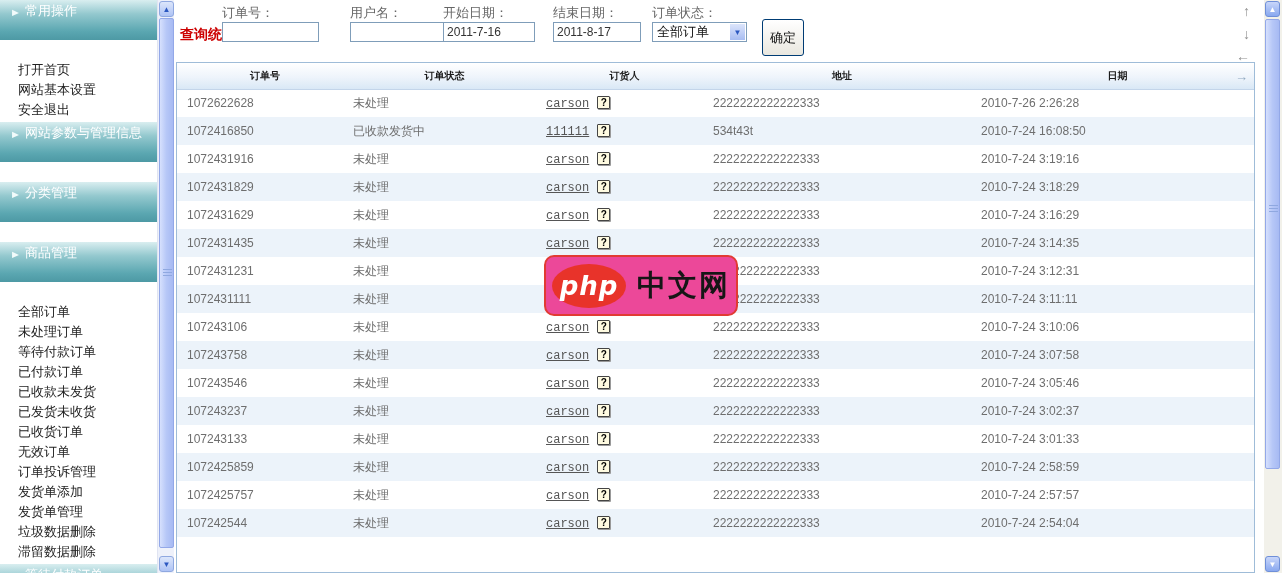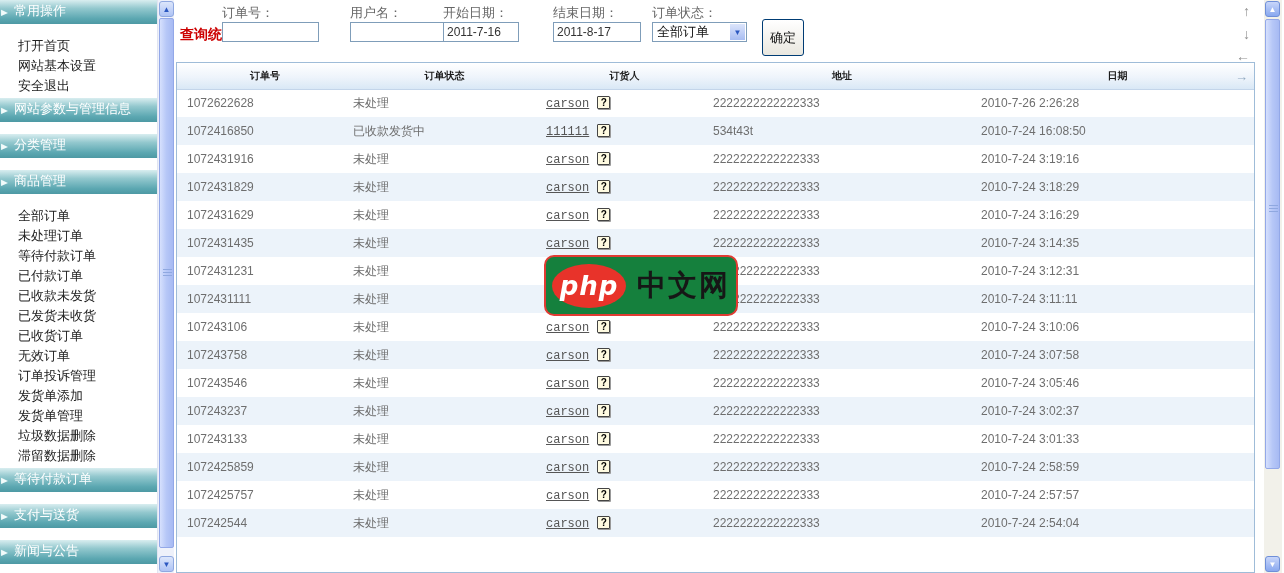--- a/index.html
+++ b/index.html
@@ -2,21 +2,21 @@
 <html><head>
 <meta charset="utf-8">
 <style>
   * { margin:0; padding:0; box-sizing:border-box; }
   html,body { width:1284px; height:573px; }
   body { font-family:"Liberation Sans", sans-serif; background:#fff; position:relative; overflow:hidden; font-size:12px; }
   #page { position:absolute; left:0; top:0; width:1284px; height:573px; background:#fff; overflow:hidden; }
 
   
   .sidebar { position:absolute; left:0; top:0; width:157px; height:573px; background:#fff; }
-  .menu-header { height:24px; line-height:22px; margin-bottom:12px; padding-left:1px; cursor:pointer;
+  .menu-header { height:40px; line-height:22px; margin-bottom:20px; padding-left:12px; cursor:pointer;
     background:linear-gradient(180deg,#d9eef0 0%,#93c8ce 35%,#5ba7b1 78%,#4d99a4 100%);
     color:#fff; font-size:13px; white-space:nowrap; overflow:hidden; }
   .menu-header .tri { display:inline-block; font-size:9px; margin-right:6px; color:#f2fbfb; transform:scaleY(.9); }
   .menu-header.active .label { color:#ccff33; }
   .menu-header.active .tri { color:#d8f8c8; }
   .submenu { background:#fff; margin-bottom:2px; }
   .menu-item { height:20px; line-height:20px; padding-left:18px; color:#222; font-size:13px; cursor:pointer; white-space:nowrap; }
 
   
   .sb { position:absolute; top:0; height:573px; }
@@ -65,21 +65,21 @@
     font-size:10px; font-weight:bold; color:#000; cursor:pointer; vertical-align:1px; }
   .hdr-right-arrow { position:absolute; right:6px; top:6px; color:#90a8c0; font-size:13px; cursor:pointer; }
 
   
   .nav-arrow { position:absolute; color:#909090; font-size:14px; cursor:pointer; }
   #nav-up { left:1243px; top:3px; }
   #nav-down { left:1243px; top:26px; }
   #nav-left { left:1236px; top:48px; }
 
   
-  .php-logo { position:absolute; left:544px; top:255px; width:194px; height:61px; background:#15803d;
+  .php-logo { position:absolute; left:544px; top:255px; width:194px; height:61px; background:#ec4899;
     border:2px solid #e13b33; border-radius:10px; display:flex; align-items:center; justify-content:center; gap:11px; z-index:5; }
   .php-ellipse { width:74px; height:44px; background:#e8332a; border-radius:50%; display:flex; align-items:center; justify-content:center;
     color:#fff; font-weight:bold; font-style:italic; font-size:26px; font-family:"DejaVu Sans", sans-serif; letter-spacing:1px; }
   .php-cn { font-size:29px; font-weight:bold; color:#161616; letter-spacing:2px; }
 </style>
 </head>
 <body>
 
 <div id="page">
 
@@ -133,21 +133,21 @@
           <div class="qfield" style="left: 46px;">
             <div class="flabel">订单号：</div>
             <input type="text" style="width: 97px;">
           </div>
           <div class="qfield" style="left: 174px;">
             <div class="flabel">用户名：</div>
             <input type="text" style="width: 98px;">
           </div>
           <div class="qfield" style="left: 267px;">
             <div class="flabel">开始日期：</div>
-            <input type="text" value="2011-7-16" style="width: 76px;">
+            <input type="text" value="2011-7-16" style="width: 92px;">
           </div>
           <div class="qfield" style="left: 377px;">
             <div class="flabel">结束日期：</div>
             <input type="text" value="2011-8-17" style="width: 88px;">
           </div>
           <div class="qfield" style="left: 476px;">
             <div class="flabel">订单状态：</div>
             <div class="xp-select" style="width: 95px;">
               <span class="xp-select-value">全部订单</span>
               <span class="xp-select-btn">▼</span>

